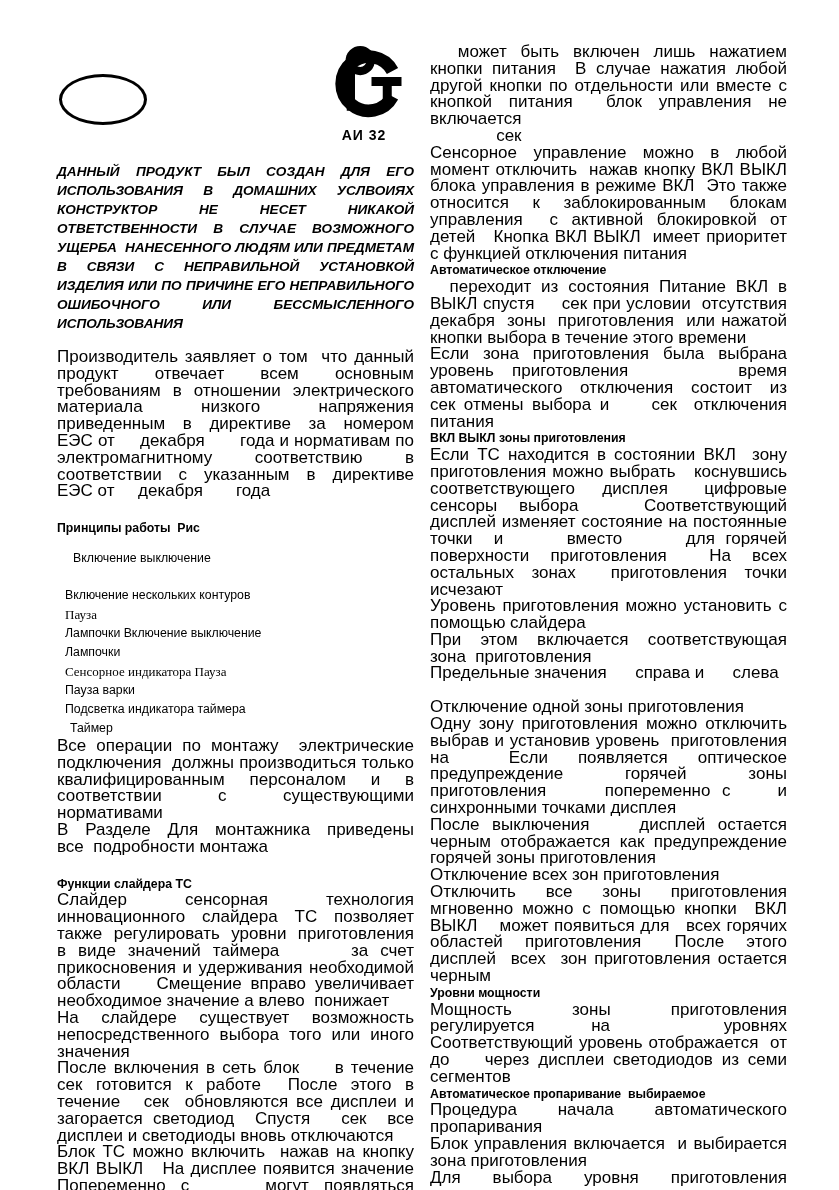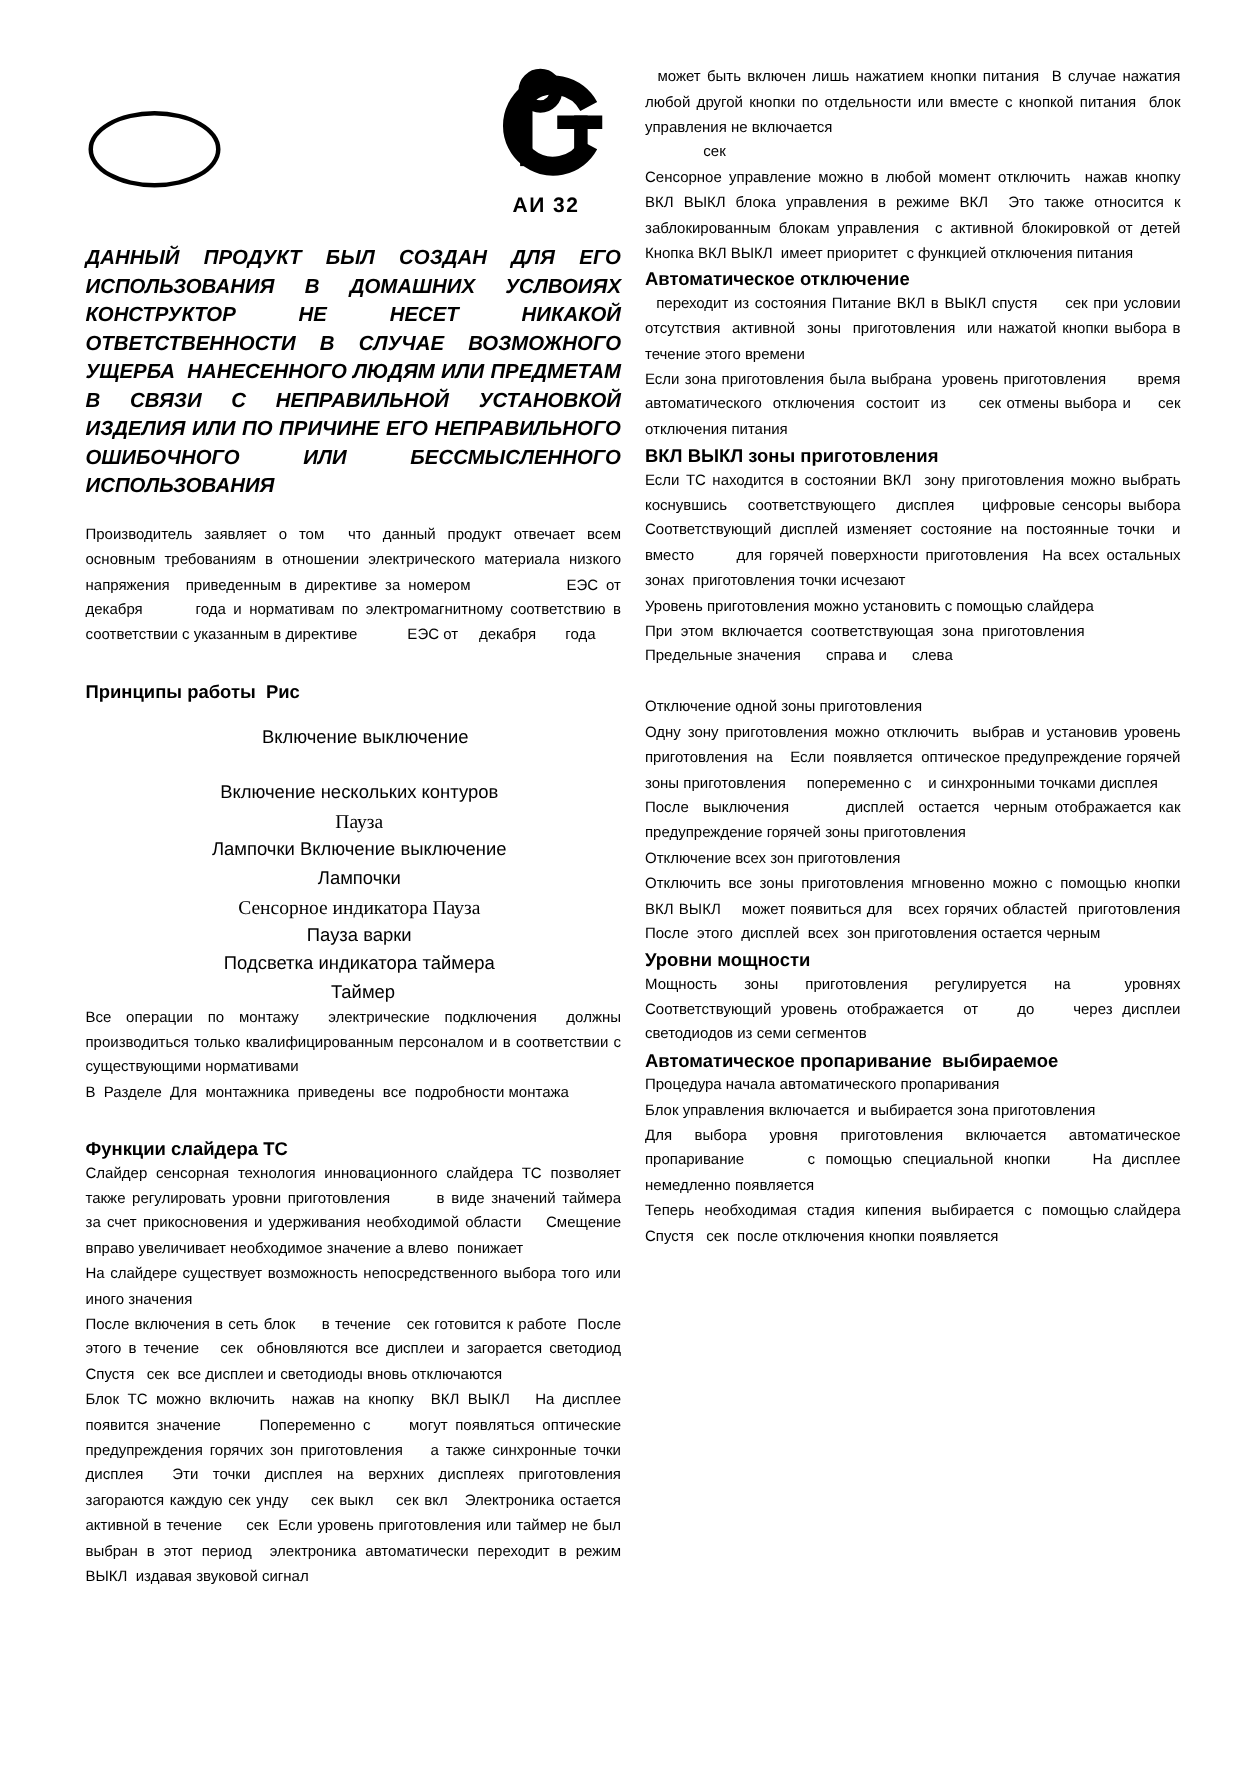--- a/index.html
+++ b/index.html
@@ -6,36 +6,36 @@
   .page {
     width:839px; height:1190px; box-sizing:border-box;
     background:#ffffff; color:#000;
     font-family:"Liberation Sans", sans-serif;
     padding:44px 52px 28px 57px;
     display:flex; gap:16px; overflow:hidden;
   }
   .col { width:357px; }
   p, h3 { margin:0; }
   .body {
-    font-size:10px; line-height:16.8px; text-align:justify;
+    font-size:17px; line-height:16.8px; text-align:justify;
     white-space:pre-wrap;
   }
   .h { font-size:12.3px; font-weight:bold; line-height:16.8px; white-space:pre-wrap; }
   .warning {
     font-weight:bold; font-style:italic; font-size:13.6px; line-height:19px;
     text-align:justify; white-space:pre-wrap;
   }
   .cert-row { display:flex; align-items:flex-start; height:102px; margin-bottom:16px; }
   .oval {
     width:82px; height:45px; border:3px solid #000; border-radius:50%;
     margin-top:30px; margin-left:2px;
   }
   .logoblk { margin-left:auto; margin-right:12px; text-align:center; }
   .logocap { font-weight:bold; font-size:14px; letter-spacing:1px; margin-top:1px; }
-  .plist { margin-top:12px;text-align:center; }
+  .plist { margin-top:12px; }
   .li { font-size:12.3px; line-height:19px; padding-left:8px; white-space:pre-wrap; }
   .li.serif { font-family:"Liberation Serif", serif; font-size:13px; }
   .li.ind1 { padding-left:13px; }
   .li.ind2 { padding-left:16px; }
   .mt16 { margin-top:16px; }
   .mt17 { margin-top:17px; }
   .mt18 { margin-top:18px; }
   .mt20 { margin-top:20px; }
   .steamfig { display:flex; align-items:flex-end; gap:8px; margin:8px 0 2px 14px; }
   .steamstart { flex:1; padding-bottom:2px; }
@@ -90,21 +90,21 @@
     <p class="body">После включения в сеть блок     в течение   сек готовится к работе  После этого в течение   сек  обновляются все дисплеи и загорается светодиод  Спустя   сек  все дисплеи и светодиоды вновь отключаются</p>
     <p class="body">Блок ТС можно включить  нажав на кнопку  ВКЛ ВЫКЛ   На дисплее появится значение     Попеременно с     могут появляться оптические предупреждения горячих зон приготовления    а также синхронные точки дисплея  Эти точки дисплея на верхних дисплеях приготовления  загораются каждую сек унду    сек выкл    сек вкл   Электроника остается активной в течение     сек  Если уровень приготовления или таймер не был выбран в этот период  электроника автоматически переходит в режим ВЫКЛ  издавая звуковой сигнал</p>
   </div>
 
   <div class="col">
     <p class="body">  может быть включен лишь нажатием кнопки питания  В случае нажатия любой другой кнопки по отдельности или вместе с кнопкой питания  блок управления не включается</p>
     <p class="body">              сек</p>
     <p class="body">Сенсорное управление можно в любой момент отключить  нажав кнопку ВКЛ ВЫКЛ блока управления в режиме ВКЛ  Это также относится к заблокированным блокам управления  с активной блокировкой от детей   Кнопка ВКЛ ВЫКЛ  имеет приоритет  с функцией отключения питания</p>
 
     <h3 class="h">Автоматическое отключение</h3>
-    <p class="body">  переходит из состояния Питание ВКЛ в ВЫКЛ спустя     сек при условии  отсутствия  активной  зоны  приготовления  или нажатой кнопки выбора в течение этого времени</p>
+    <p class="body">  переходит из состояния Питание ВКЛ в ВЫКЛ спустя     сек при условии  отсутствия  декабря  зоны  приготовления  или нажатой кнопки выбора в течение этого времени</p>
     <p class="body">Если зона приготовления была выбрана  уровень приготовления      время автоматического  отключения  состоит  из      сек отмены выбора и     сек  отключения питания</p>
 
     <h3 class="h">ВКЛ ВЫКЛ зоны приготовления</h3>
     <p class="body">Если ТС находится в состоянии ВКЛ  зону приготовления можно выбрать   коснувшись   соответствующего   дисплея    цифровые сенсоры выбора   Соответствующий дисплей изменяет состояние на постоянные точки  и      вместо      для горячей поверхности приготовления  На всех остальных зонах  приготовления точки исчезают</p>
     <p class="body">Уровень приготовления можно установить с помощью слайдера</p>
     <p class="body">При  этом  включается  соответствующая  зона  приготовления</p>
     <p class="body">Предельные значения      справа и      слева</p>
 
     <p class="body mt17">Отключение одной зоны приготовления</p>
     <p class="body">Одну зону приготовления можно отключить  выбрав и установив уровень  приготовления  на    Если  появляется  оптическое предупреждение горячей зоны приготовления     попеременно с    и синхронными точками дисплея</p>

